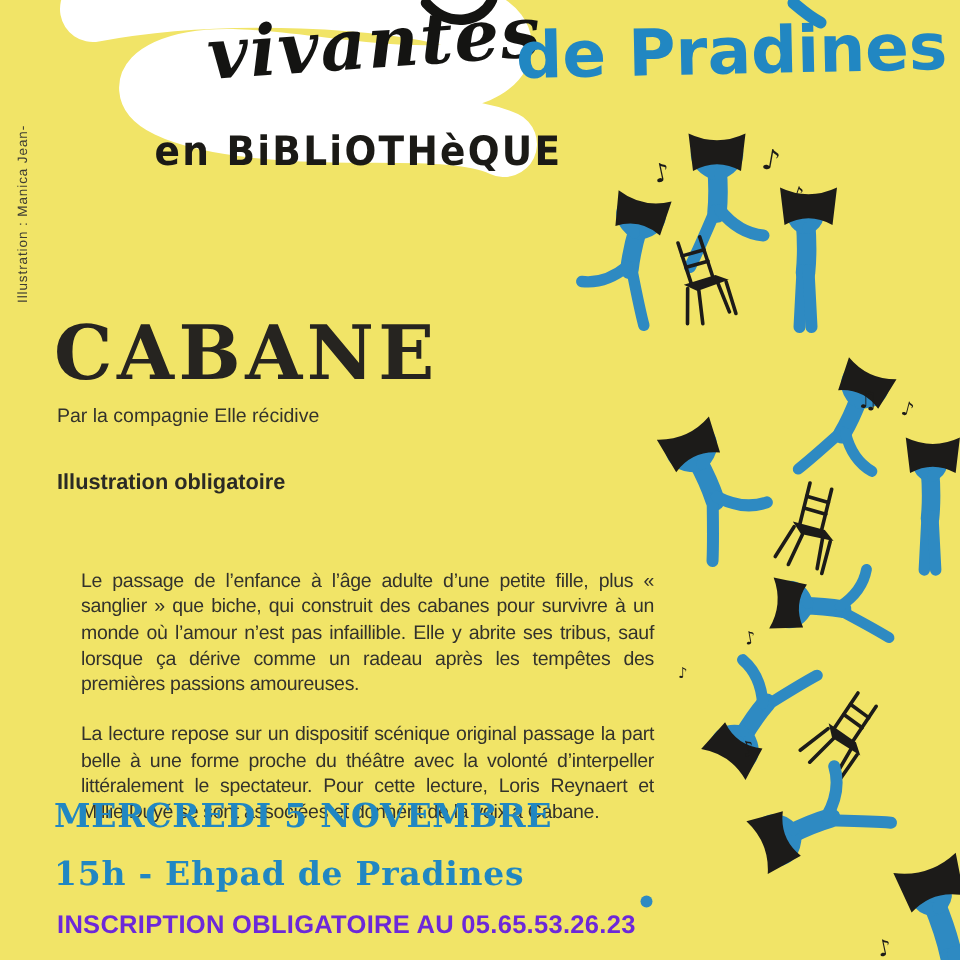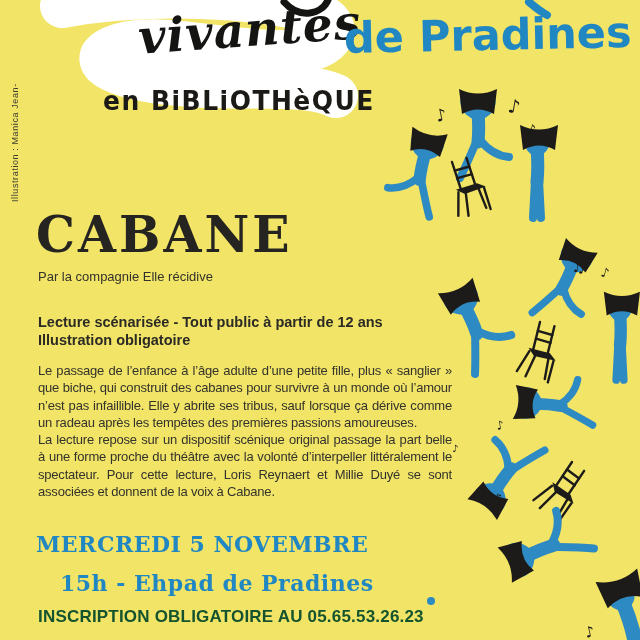--- a/index.html
+++ b/index.html
@@ -44,32 +44,32 @@
   }
   .info-lines{
     position:absolute;left:38px;top:313px;
     font-size:14.5px;line-height:18px;font-weight:bold;color:#2b2a25;
   }
   .body-paragraphs{
     position:absolute;left:38px;top:362px;width:414px;
     font-size:13px;line-height:17.3px;color:#33322c;
     text-align:justify;letter-spacing:-.2px;
   }
-  .body-paragraphs p{margin:0;}
+  .body-paragraphs p{margin:16px;}
   
   .date-line,.venue-line{
     position:absolute;left:36px;
     font-family:"DejaVu Serif",serif;font-weight:700;
     font-size:22px;color:var(--accent-blue,#2187c2);letter-spacing:.5px;
   }
   .date-line{top:531px;}
-  .venue-line{top:570px;margin-left:24px;}
+  .venue-line{top:570px;}
   .registration-line{
     position:absolute;left:38px;top:607px;
-    font-size:17px;font-weight:bold;color:#14532d;letter-spacing:.2px;
+    font-size:17px;font-weight:bold;color:#6d28d9;letter-spacing:.2px;
   }
   
   .illu{position:absolute;left:0;top:0;pointer-events:none;}
   .blue{fill:var(--figure-blue,#2e8ac2);}
   .limb{stroke:var(--figure-blue,#2e8ac2);stroke-width:8;stroke-linecap:round;fill:none;}
   .torso{stroke-width:13;}
   .ink-line{stroke:var(--ink,#1c1b19);stroke-width:2.4;stroke-linecap:round;fill:none;}
   .ink-fill{fill:var(--ink,#1c1b19);}
   .note{font-family:"DejaVu Sans",sans-serif;fill:var(--ink,#1c1b19);}
 </style>
@@ -157,21 +157,20 @@
     <text class="note" x="586" y="638" font-size="15" transform="rotate(-12 586 638)">♪</text>
   </svg>
 
   <div class="event-title">CABANE</div>
 
   <div class="company-lines">
     <div>Par la compagnie Elle récidive</div>
   </div>
 
   <div class="info-lines">
-    <div>Lecture scénarisée - Tout public à partir de 12 ans</div>
     <div>Illustration obligatoire</div>
   </div>
 
   <div class="body-paragraphs">
     <p>Le passage de l’enfance à l’âge adulte d’une petite fille, plus « sanglier » que biche, qui construit des cabanes pour survivre à un monde où l’amour n’est pas infaillible. Elle y abrite ses tribus, sauf lorsque ça dérive comme un radeau après les tempêtes des premières passions amoureuses.</p>
     <p>La lecture repose sur un dispositif scénique original passage la part belle à une forme proche du théâtre avec la volonté d’interpeller littéralement le spectateur. Pour cette lecture, Loris Reynaert et Millie Duyé se sont associées et donnent de la voix à Cabane.</p>
   </div>
 
   <div class="date-line">MERCREDI 5 NOVEMBRE</div>
   <div class="venue-line">15h - Ehpad de Pradines</div>

